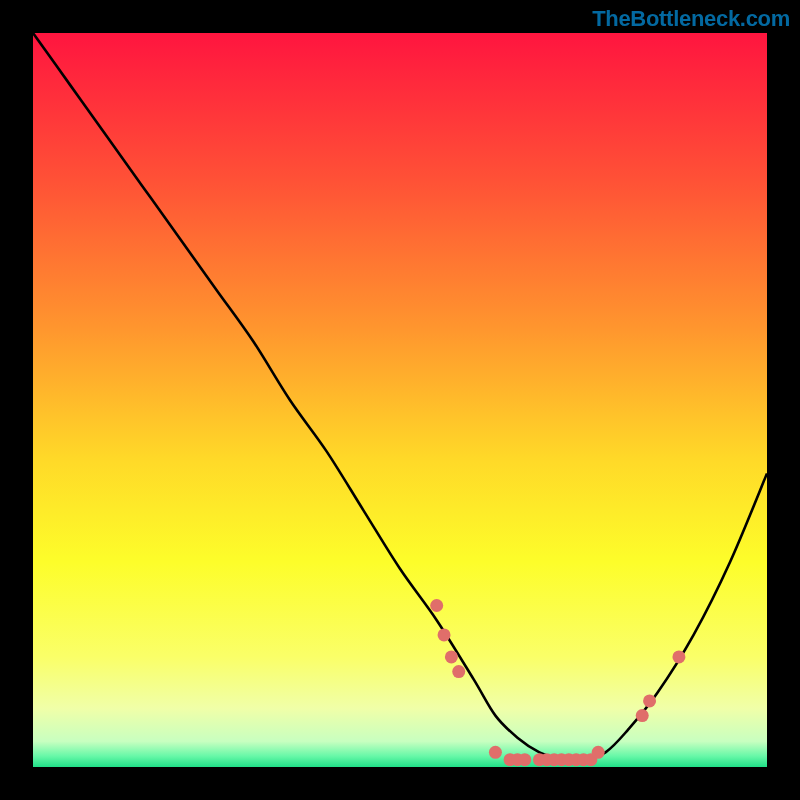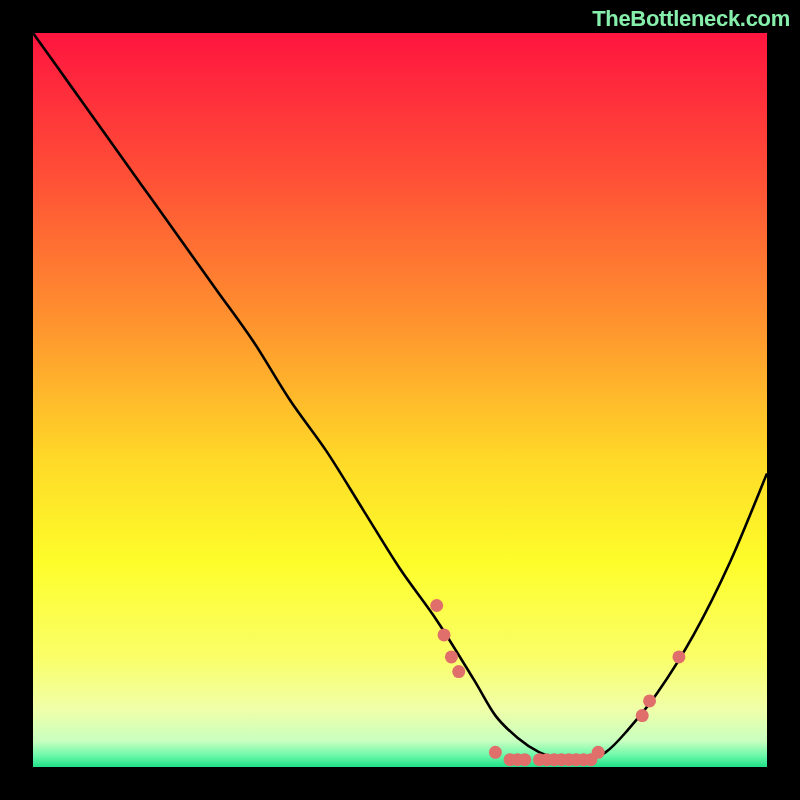--- a/index.html
+++ b/index.html
@@ -16,21 +16,21 @@
     left: 0;
     top: 0;
     width: 800px;
     height: 800px;
     background: #000;
   }
   .watermark {
     position: absolute;
     top: 6px;
     right: 10px;
-    color: #86efac;
+    color: #0369a1;
     font-size: 22px;
     font-weight: 600;
     letter-spacing: -0.3px;
   }
   .plot {
     position: absolute;
     left: 33px;
     top: 33px;
     width: 734px;
     height: 734px;

